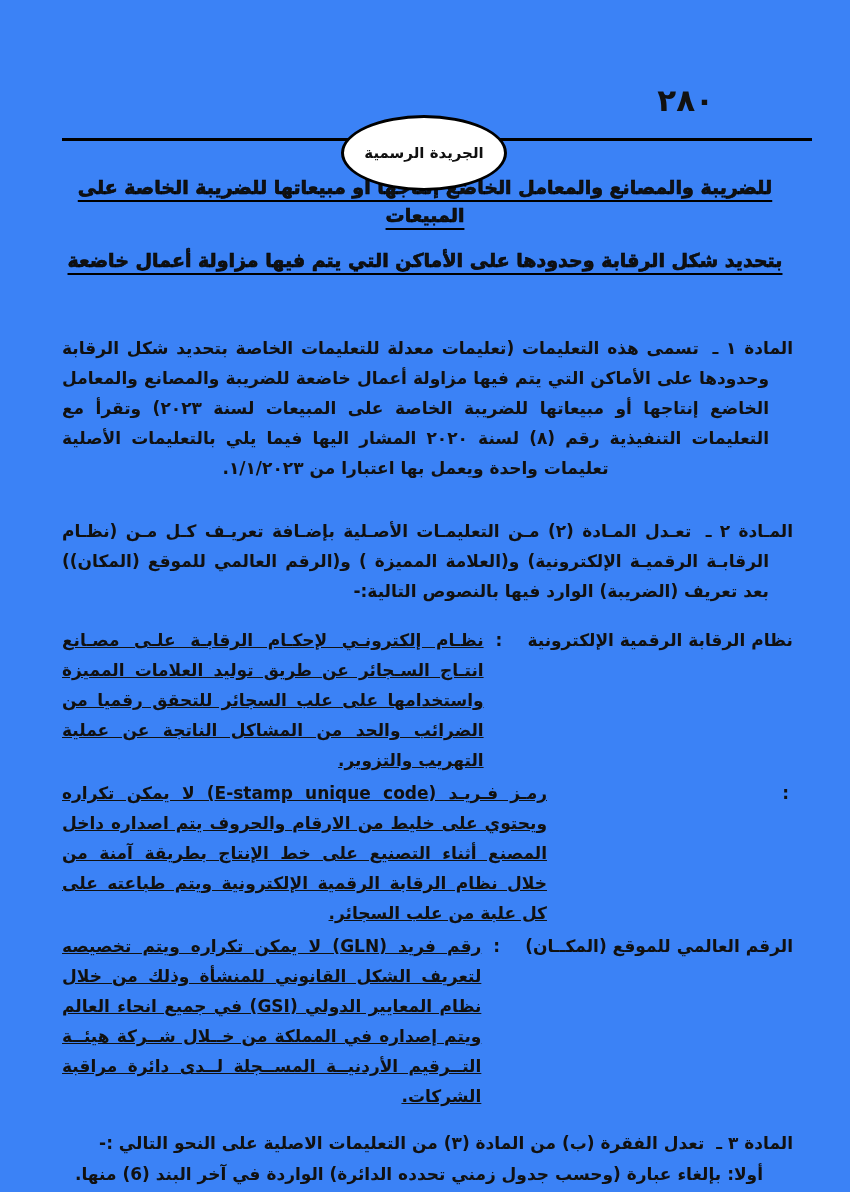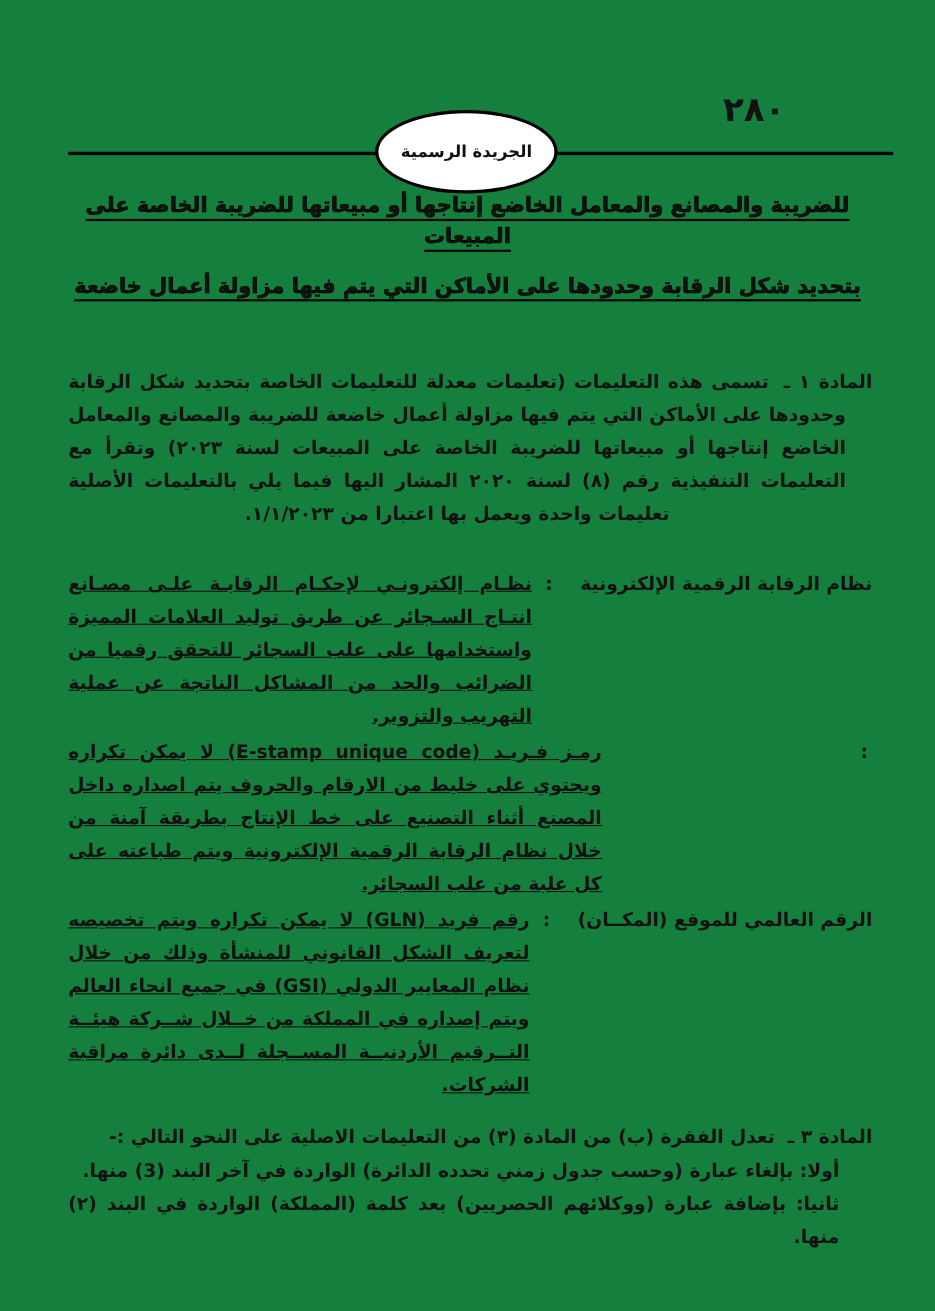--- a/index.html
+++ b/index.html
@@ -2,21 +2,21 @@
 <html lang="ar"><head>
 <meta charset="utf-8">
 <style>
   * { margin: 0; padding: 0; box-sizing: border-box; }
   html, body { background: #e8e8e8; }
   .page {
     position: relative;
     width: 850px;
     height: 1192px;
     margin: 0 auto;
-    background: #15803d;
+    background: #3b82f6;
     color: #111111;
     font-family: "DejaVu Sans", sans-serif;
     overflow: hidden;
   }
   
   .page-number {
     position: absolute;
     top: 82px;
     right: 136px;
     font-size: 31px;
@@ -28,21 +28,21 @@
     position: absolute;
     top: 138px;
     left: 62px;
     width: 750px;
     height: 3px;
     background: #000000;
     z-index: 1;
   }
   .badge {
     position: absolute;
-    top: 100px;
+    top: 115px;
     left: 341px;
     width: 166px;
     height: 76px;
     background: #ffffff;
     border: 3px solid #000000;
     border-radius: 50%;
     display: flex;
     align-items: center;
     justify-content: center;
     z-index: 2;
@@ -137,20 +137,24 @@
     <div class="title-line"><span>بتحديد شكل الرقابة وحدودها على الأماكن التي يتم فيها مزاولة أعمال خاضعة</span></div>
   </div>
 
   <div class="body">
 
     <p class="article article-1">
       <span class="label">المادة ١ ـ</span>
       <span>تسمى هذه التعليمات (تعليمات معدلة للتعليمات الخاصة بتحديد شكل الرقابة وحدودها على الأماكن التي يتم فيها مزاولة أعمال خاضعة للضريبة والمصانع والمعامل الخاضع إنتاجها أو مبيعاتها للضريبة الخاصة على المبيعات لسنة ٢٠٢٣) وتقرأ مع التعليمات التنفيذية رقم (٨) لسنة ٢٠٢٠ المشار اليها فيما يلي بالتعليمات الأصلية تعليمات واحدة ويعمل بها اعتبارا من ١/١/٢٠٢٣.</span>
     </p>
 
+    <p class="article article-2">
+      <span class="label">المـادة ٢ ـ</span>
+      <span>تعـدل المـادة (٢) مـن التعليمـات الأصـلية بإضـافة تعريـف كـل مـن (نظـام الرقابـة الرقميـة الإلكترونية) و(العلامة المميزة ) و(الرقم العالمي للموقع (المكان)) بعد تعريف (الضريبة) الوارد فيها بالنصوص التالية:-</span>
+    </p>
 
     <div class="definitions">
 
       <div class="def-row">
         <div class="def-term-cell">
           <span class="def-term">نظام الرقابة الرقمية الإلكترونية</span>
           <span class="def-colon">:</span>
         </div>
         <div class="def-desc">نظـام إلكترونـي لإحكـام الرقابـة علـى مصـانع انتـاج السـجائر عن طريق توليد العلامات المميزة واستخدامها على علب السجائر للتحقق رقميا من الضرائب والحد من المشاكل الناتجة عن عملية التهريب والتزوير.</div>
       </div>
@@ -170,18 +174,18 @@
         <div class="def-desc">رقم فريد (GLN) لا يمكن تكراره ويتم تخصيصه لتعريف الشكل القانوني للمنشأة وذلك من خلال نظام المعايير الدولي (GSI) في جميع انحاء العالم ويتم إصداره في المملكة من خــلال شــركة هيئــة التــرقيم الأردنيــة المســجلة لــدى دائرة مراقبة الشركات.</div>
       </div>
 
     </div>
 
     <p class="article article-3">
       <span class="label">المادة ٣ ـ</span>
       <span>تعدل الفقرة (ب) من المادة (٣) من التعليمات الاصلية على النحو التالي :-</span>
     </p>
 
-    <p class="sub-item">أولا: بإلغاء عبارة (وحسب جدول زمني تحدده الدائرة) الواردة في آخر البند (3) منها.</p>
+    <p class="sub-item">أولا: بإلغاء عبارة (وحسب جدول زمني تحدده الدائرة) الواردة في آخر البند (6) منها.</p>
     <p class="sub-item">ثانيا: بإضافة عبارة (ووكلائهم الحصريين) بعد كلمة (المملكة) الواردة في البند (٢) منها.</p>
 
   </div>
 
 </div>
 
 </body></html>

